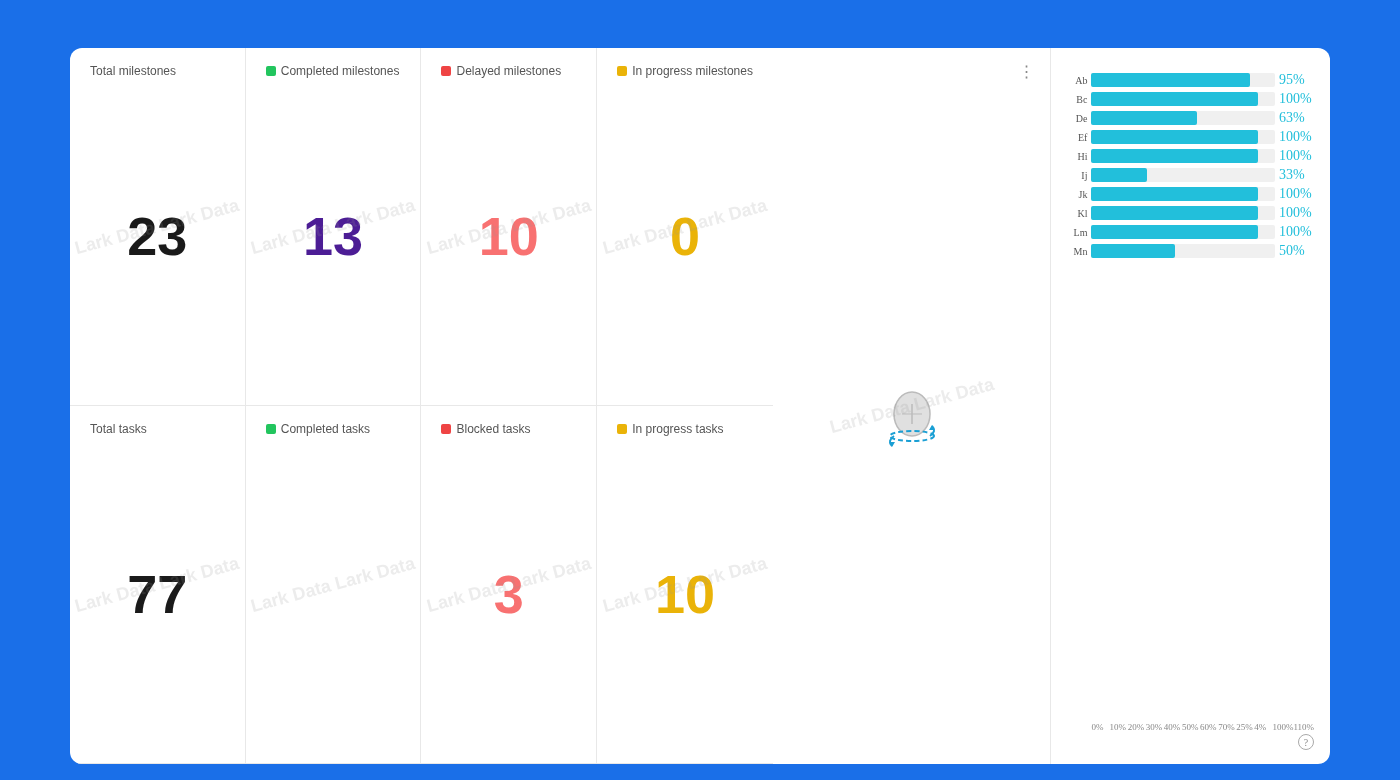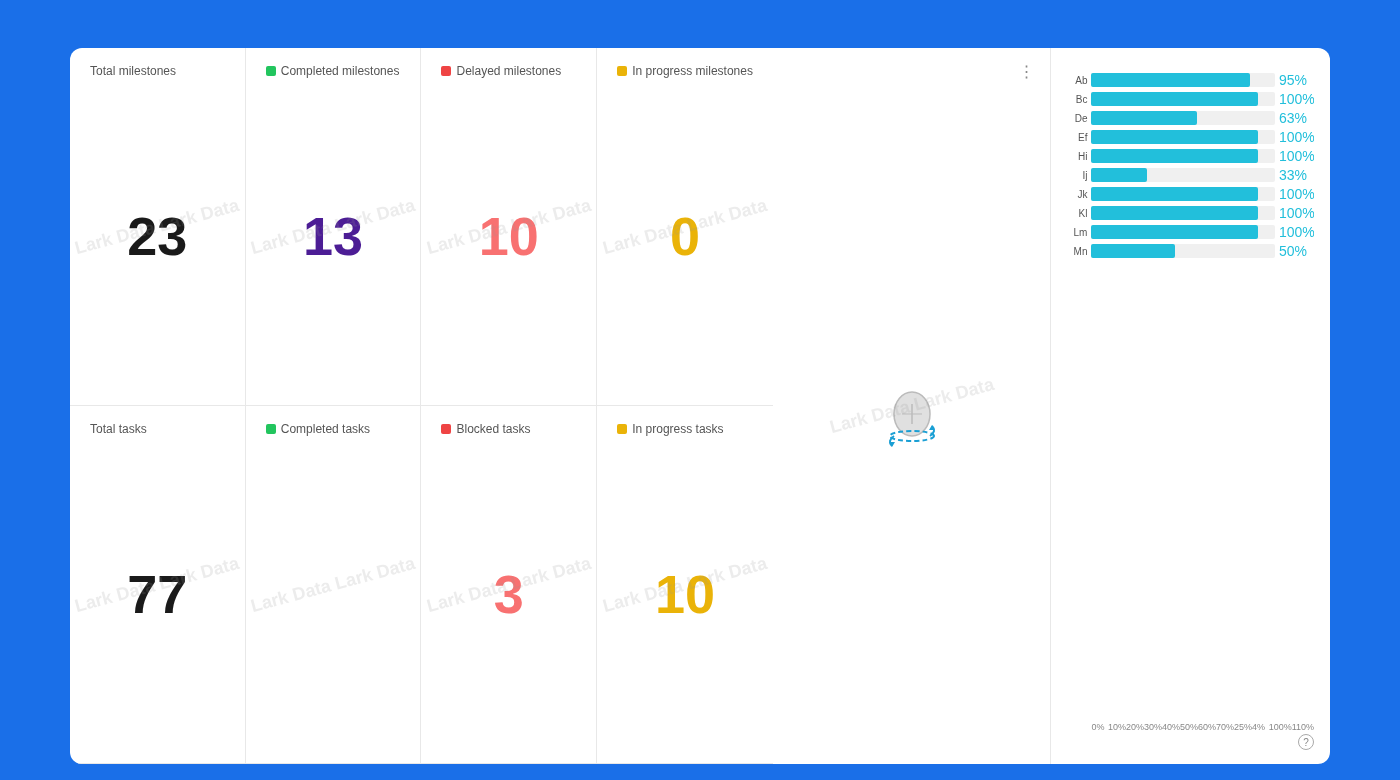--- a/index.html
+++ b/index.html
@@ -145,20 +145,21 @@
     .no-data-text {
       font-size: 13px;
       color: #888;
     }
     
     .team-progress-panel {
       padding: 14px 16px;
       display: flex;
       flex-direction: column;
       overflow: hidden;
+      font-family: Liberation Serif, serif;
     }
     .chart-area {
       flex: 1;
       display: flex;
       flex-direction: column;
       overflow: hidden;
     }
     .bar-row {
       display: flex;
       align-items: center;

